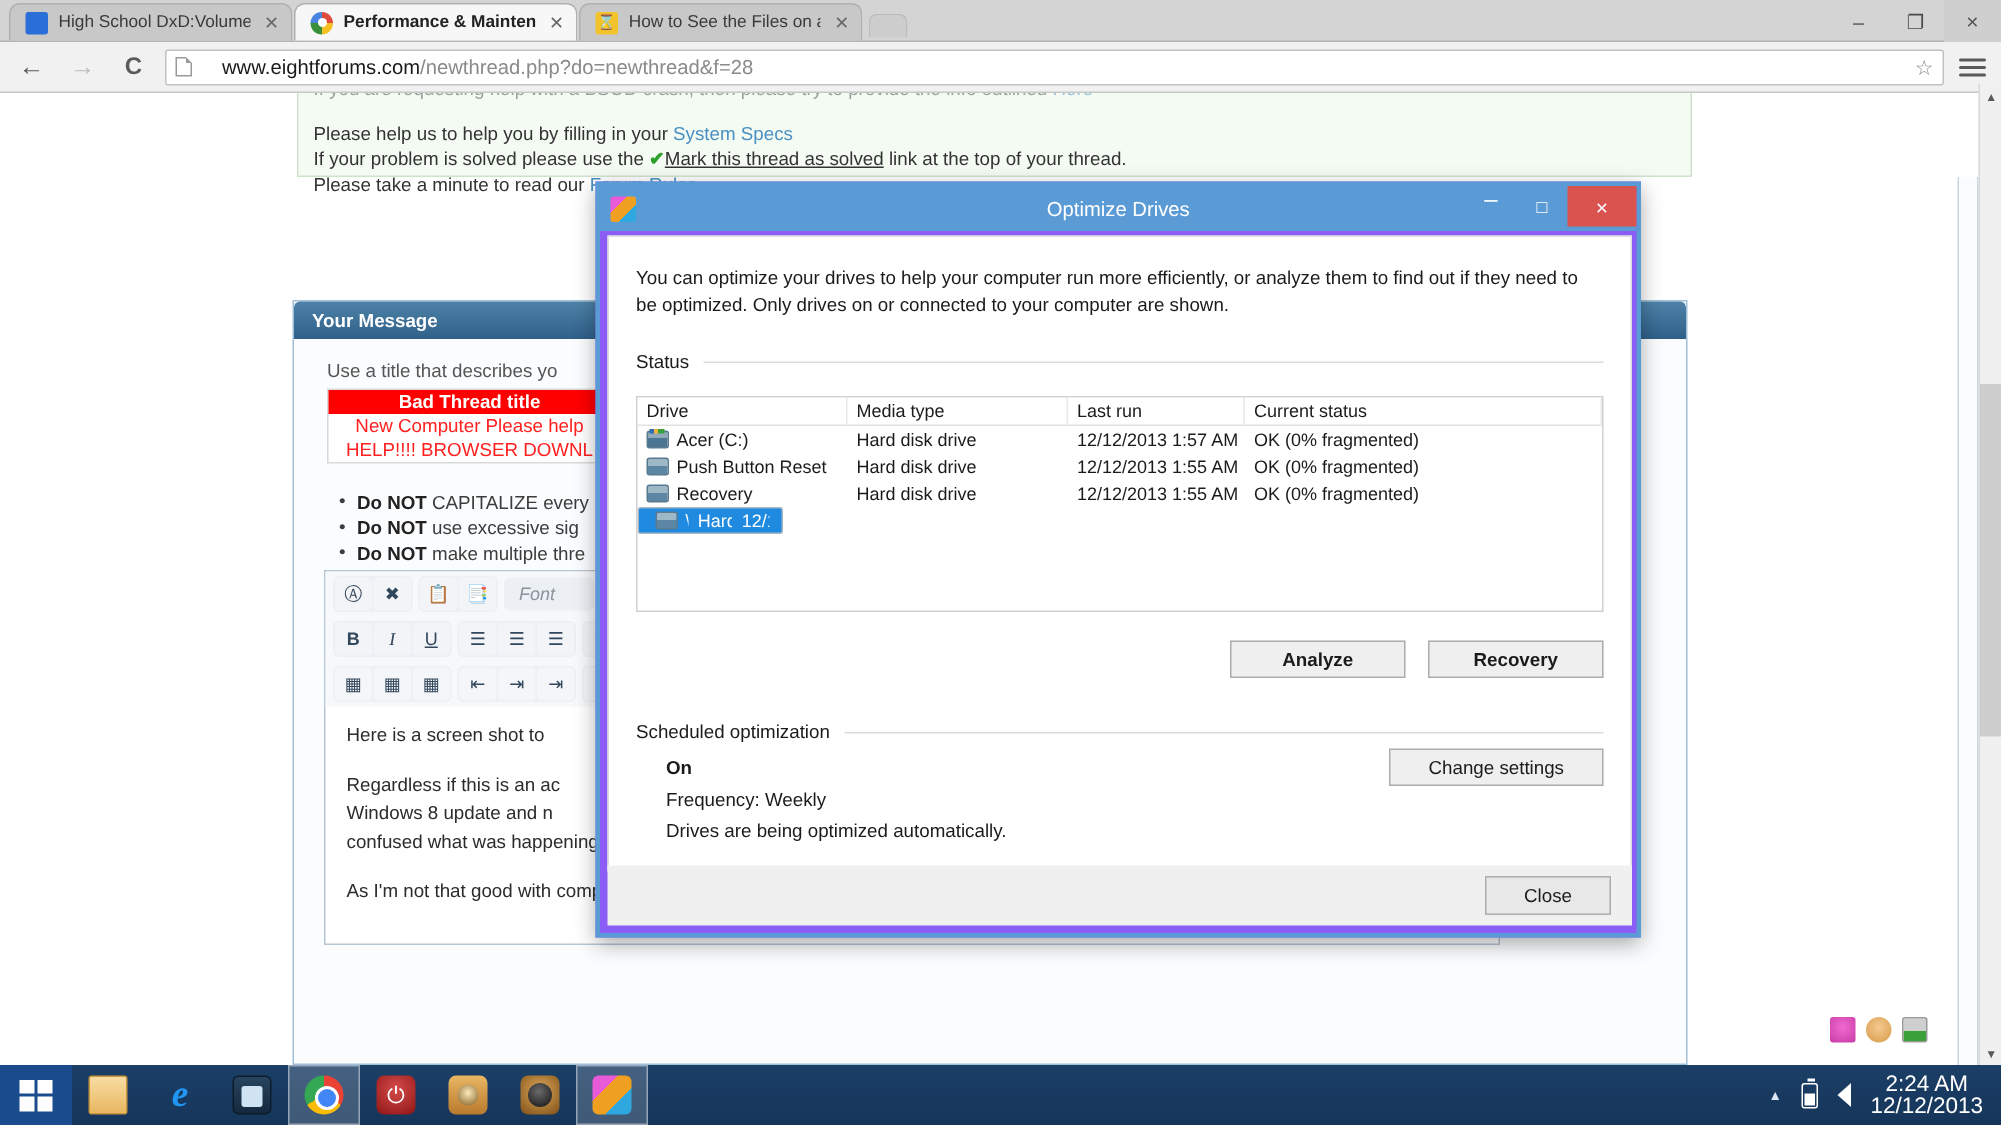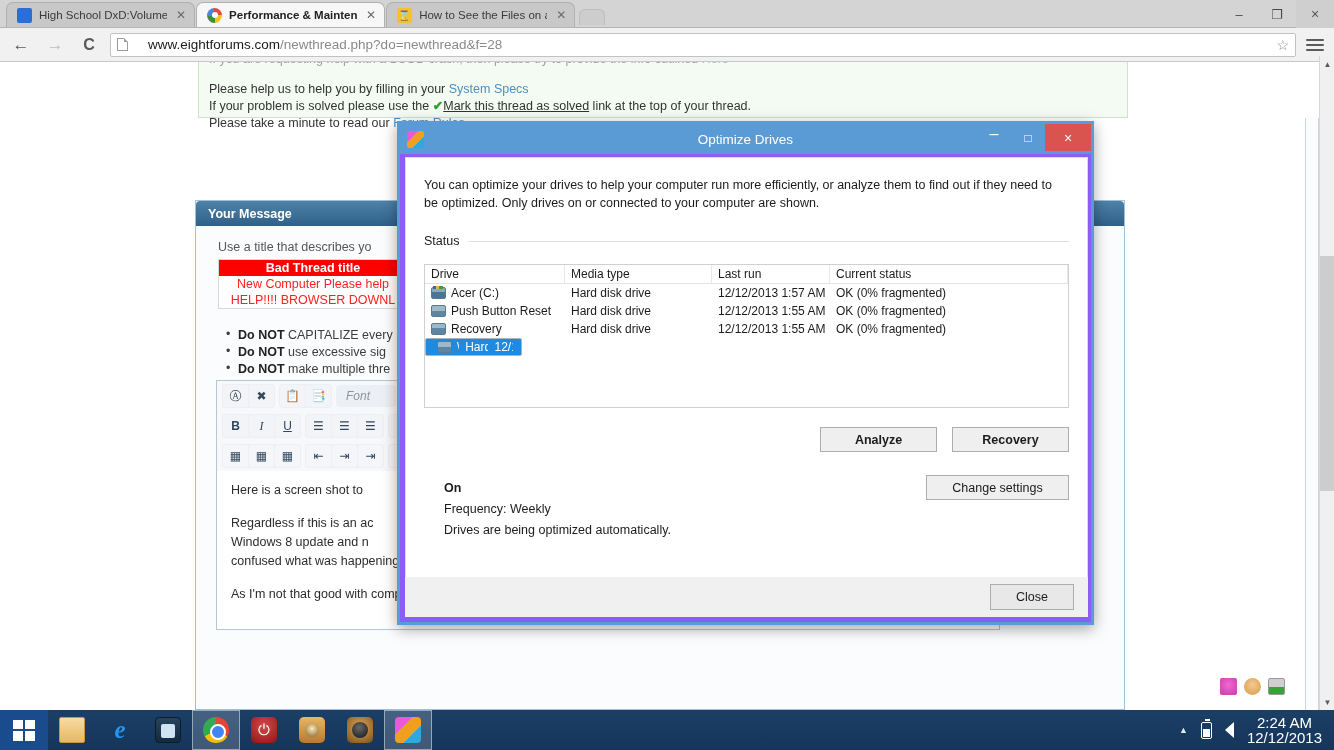--- a/index.html
+++ b/index.html
@@ -587,20 +587,24 @@
           <div class="c-stat">Needs optimization (35% fragmented)</div>
         </div>
       </div>
 
       <div class="btnrow">
         <div class="wbtn">Analyze</div>
         <div class="wbtn">Recovery</div>
       </div>
 
       <div class="sched">
+        <div class="group-hdr">
+          <span class="gl">Scheduled optimization</span>
+          <span class="gline"></span>
+        </div>
         <div class="sched-body">
           <div class="on">On</div>
           <div class="ln">Frequency: Weekly</div>
           <div class="ln">Drives are being optimized automatically.</div>
           <div class="wbtn sched-btn">Change settings</div>
         </div>
       </div>
     </div>
 
     <div class="dlg-foot">

